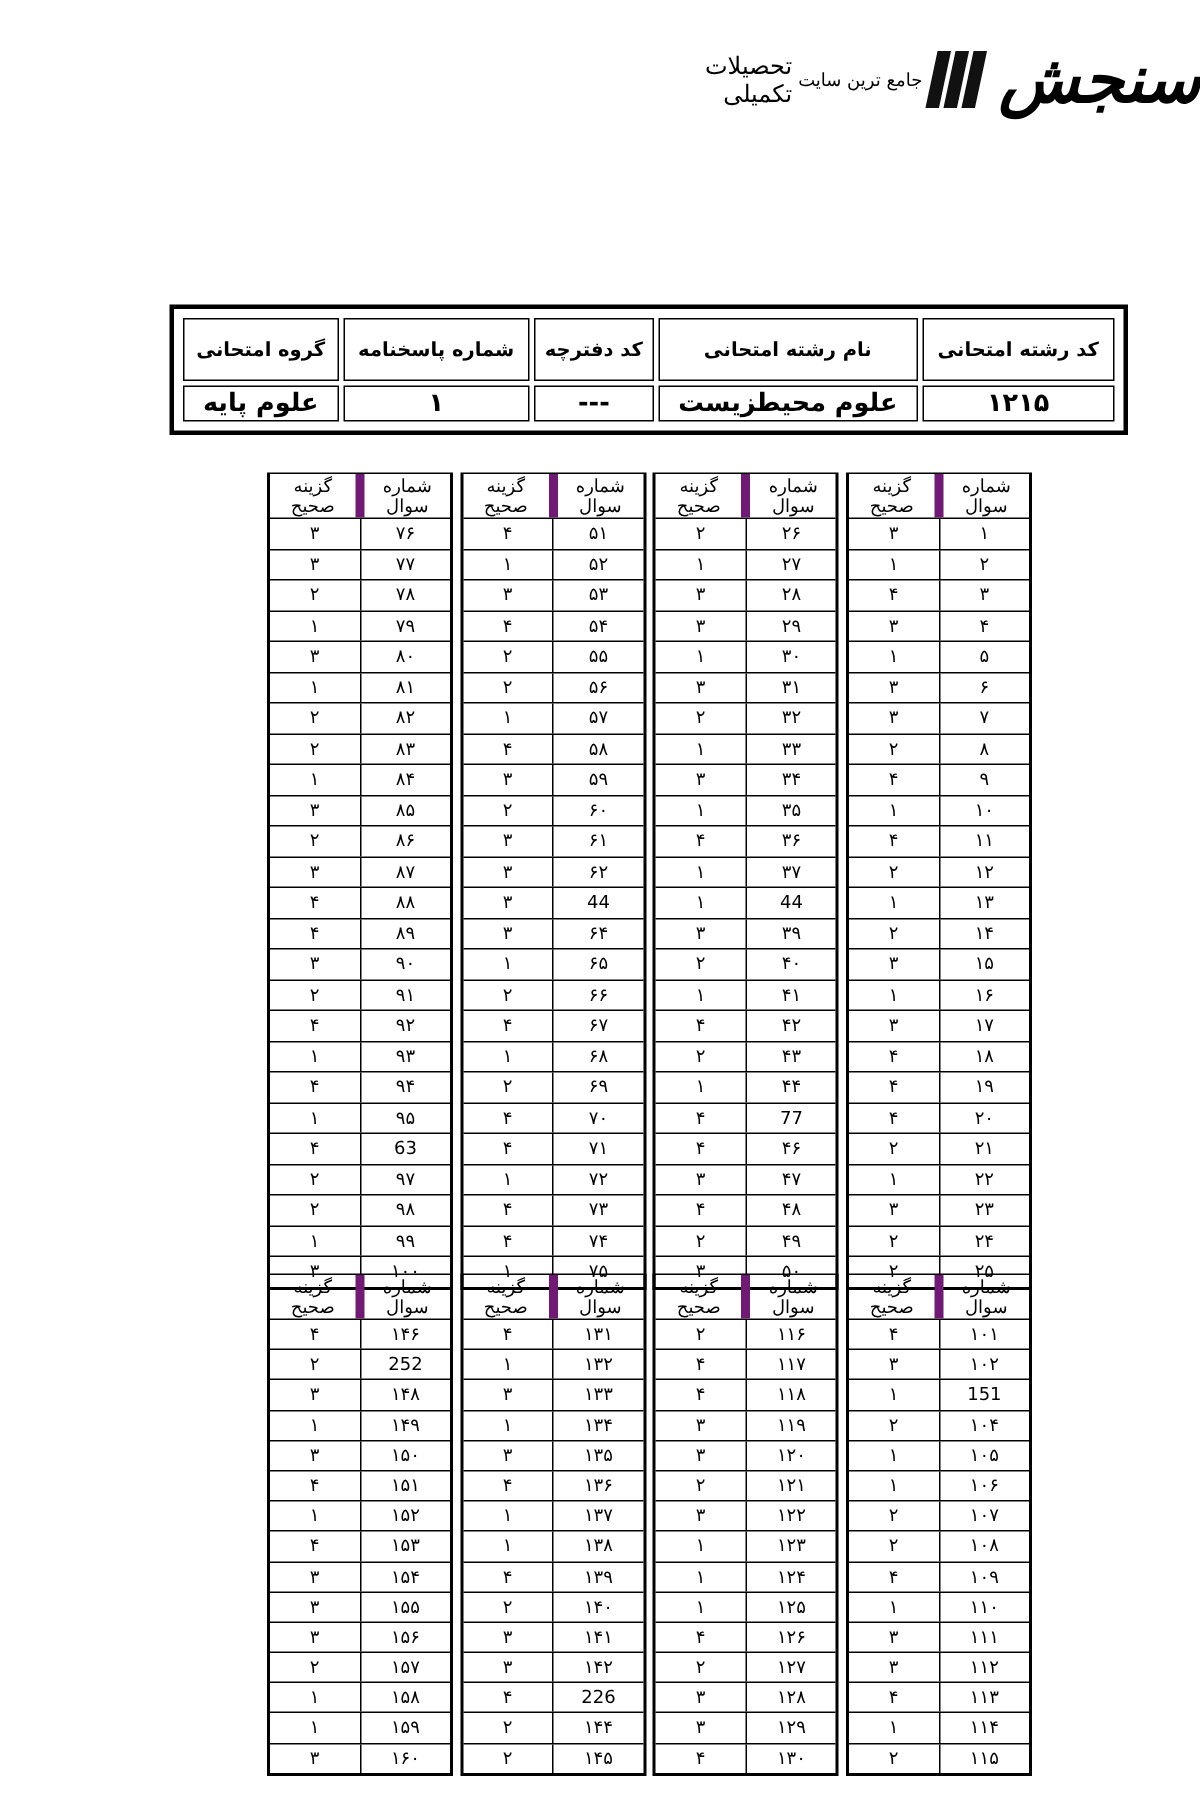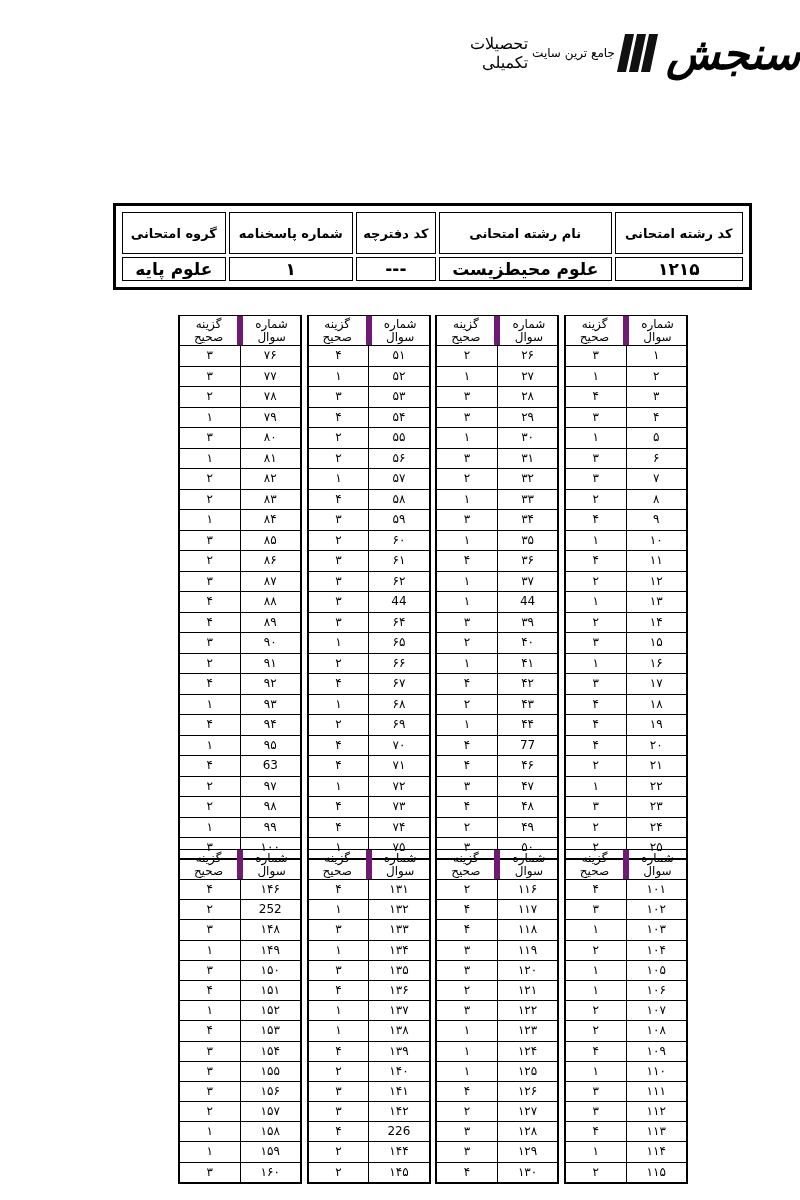--- a/index.html
+++ b/index.html
@@ -498,21 +498,21 @@
       </div>
       <div class="row">
         <span>۱۰۱</span>
         <span>۴</span>
       </div>
       <div class="row">
         <span>۱۰۲</span>
         <span>۳</span>
       </div>
       <div class="row">
-        <span>۱۰۳</span>
+        <span>151</span>
         <span>۱</span>
       </div>
       <div class="row">
         <span>۱۰۴</span>
         <span>۲</span>
       </div>
       <div class="row">
         <span>۱۰۵</span>
         <span>۱</span>
       </div>

